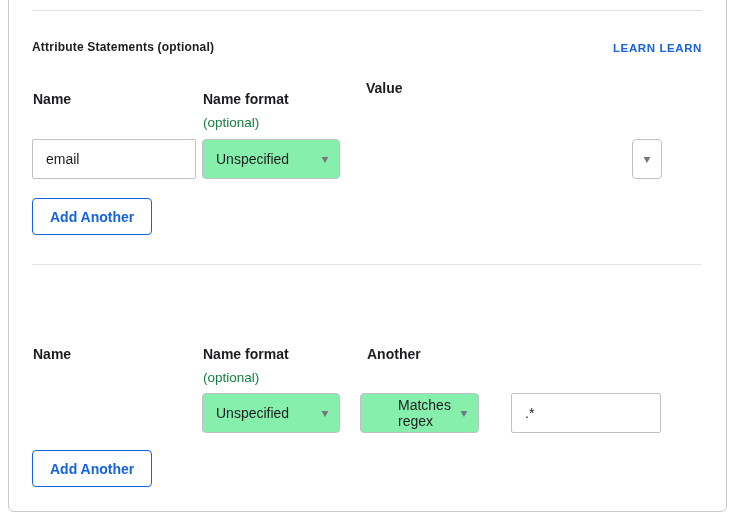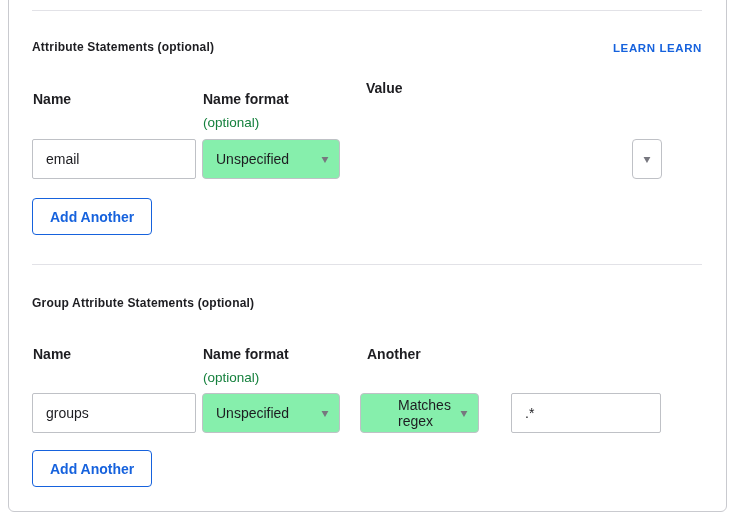--- a/index.html
+++ b/index.html
@@ -88,28 +88,26 @@
 
 
   <div class="caret-box" style="left:632px; top:139px;">
     <span class="caret">▾</span>
   </div>
 
   <button class="add-btn" style="top:198px;">Add Another</button>
 
   <div class="divider" style="top:264px;"></div>
 
-  <h2 class="section-title" style="top:296px;">Group Attribute Statements (optional)</h2>
 
   <div class="col-label" style="left:33px; top:346px;">Name</div>
   <div class="col-label" style="left:203px; top:346px;">Name format</div>
   <div class="note" style="left:203px; top:370px;">(optional)</div>
   <div class="col-label" style="left:367px; top:346px;">Another</div>
 
-  <input class="text-input" style="left: 32px; top: 393px; width: 164px;" type="text" value="groups">
 
   <div class="select" style="left:202px; top:393px; width:138px;">
     <span>Unspecified</span>
     <span class="caret">▾</span>
   </div>
 
   <div class="select" style="left:360px; top:393px; width:119px;padding-left:37px;">
     <span>Matches regex</span>
     <span class="caret">▾</span>
   </div>

